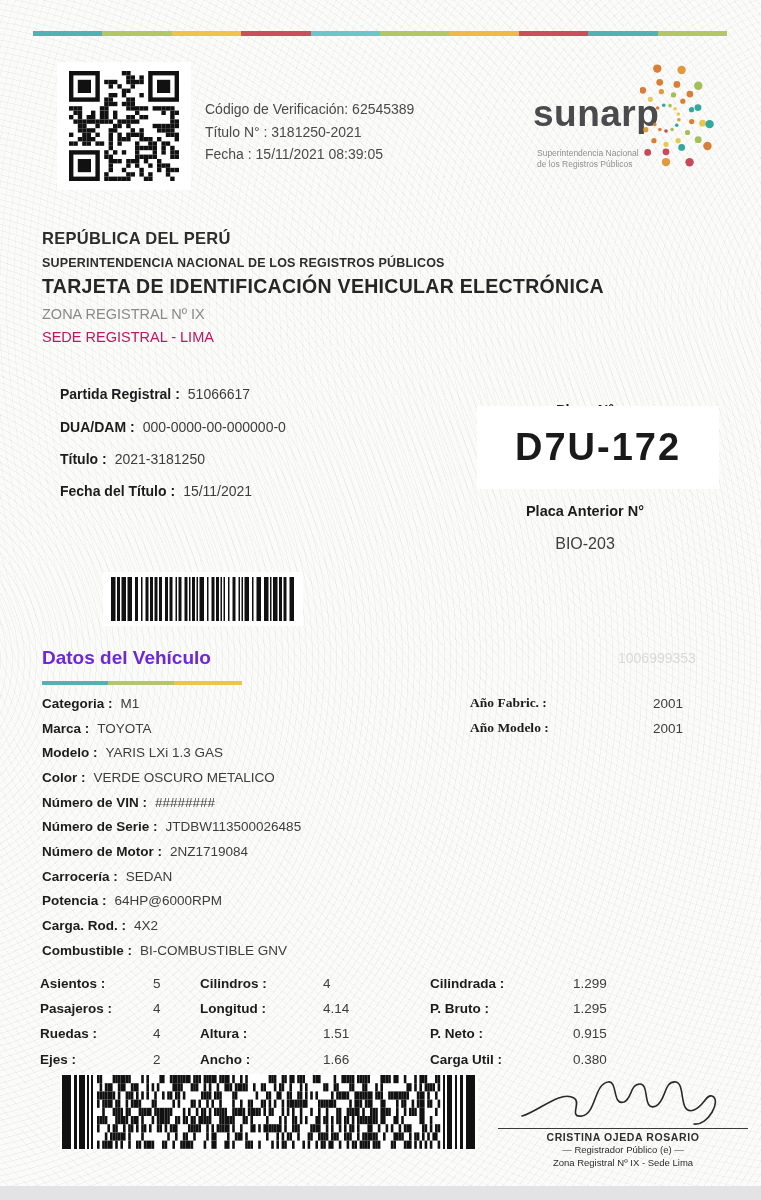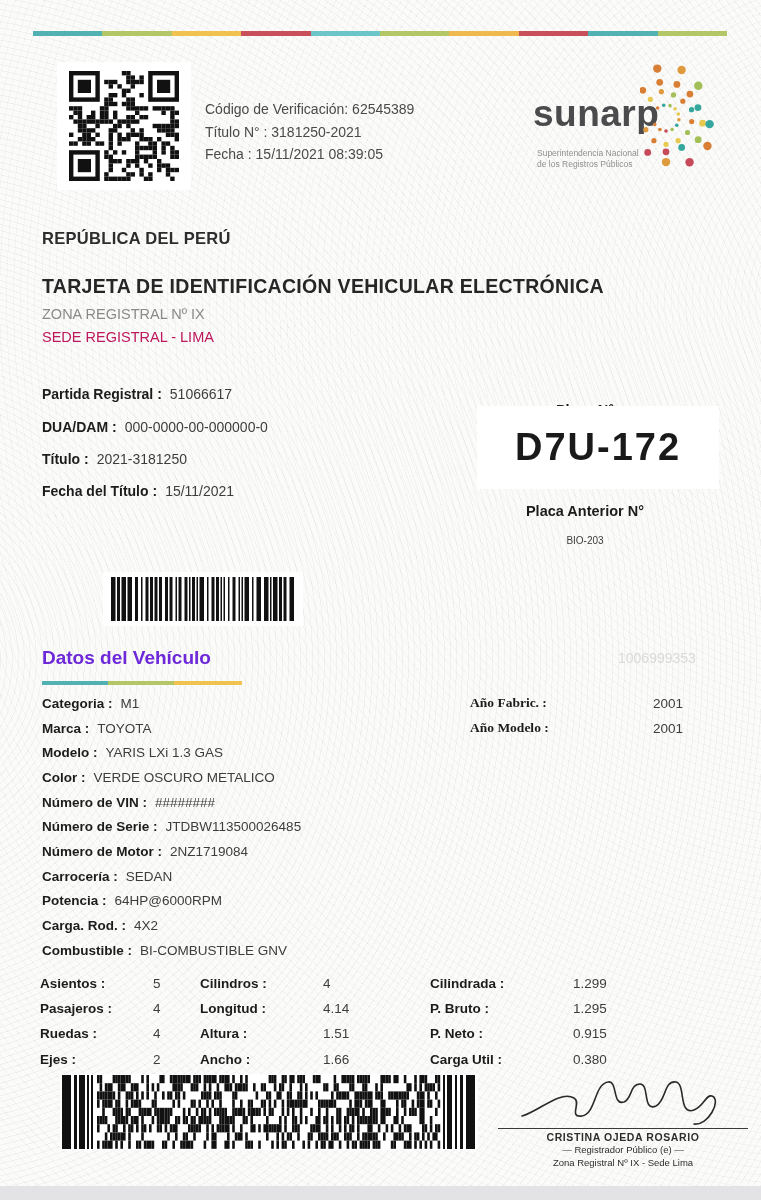--- a/index.html
+++ b/index.html
@@ -19,30 +19,30 @@
   .logo-text{left:533px;top:93px;font-size:37px;font-weight:bold;color:#4b4b4d;letter-spacing:0.5px;}
   .logo-tagline{left:537px;top:148px;font-size:8.5px;color:#8f8f8f;line-height:11px;}
   .starburst{left:640px;top:52px;}
   
   .t-country{left:42px;top:229px;font-size:16.5px;font-weight:bold;color:#2d2d2d;letter-spacing:0.3px;}
   .t-inst{left:42px;top:256px;font-size:12.5px;font-weight:bold;color:#2d2d2d;letter-spacing:0.2px;}
   .t-doc{left:42px;top:275px;font-size:19.5px;font-weight:bold;color:#262626;letter-spacing:0.3px;}
   .t-zone{left:42px;top:306px;font-size:14.5px;color:#8a8a8a;}
   .t-office{left:42px;top:329px;font-size:14.5px;color:#be185d;}
   
-  .reg-rows{left:42px;top:378px;}
+  .reg-rows{left:60px;top:378px;}
   .reg-rows .frow{height:32.4px;display:flex;align-items:center;font-size:14px;}
   .lbl{font-weight:bold;color:#1c1c1c;white-space:pre;}
   .val{color:#3d3d3d;margin-left:8px;white-space:pre;}
   
   .plate-label{left:440px;top:402px;width:290px;text-align:center;font-size:14.5px;font-weight:bold;color:#1c1c1c;}
   .plate-box{left:477px;top:406px;width:242px;height:83px;display:flex;align-items:center;justify-content:center;}
   .plate-number{font-size:38px;font-weight:bold;color:#1a1a1a;letter-spacing:2px;}
   .plate-prev-label{left:440px;top:503px;width:290px;text-align:center;font-size:14.5px;font-weight:bold;color:#1c1c1c;}
-  .plate-prev-num{left:440px;top:535px;width:290px;text-align:center;font-size:10px;color:#3d3d3d;}
+  .plate-prev-num{left:440px;top:535px;width:290px;text-align:center;font-size:16px;color:#3d3d3d;}
   
   .bc1-box{left:103px;top:572px;width:200px;height:54px;display:flex;align-items:center;}
   
   .sec-title{left:42px;top:647px;font-size:19px;font-weight:bold;color:#6d28d9;}
   .sec-underline{left:42px;top:681px;width:200px;height:3.5px;
     background:linear-gradient(90deg,#52b2b3 0 33%,#b3c766 33% 66%,#f0c24f 66% 100%);}
   .watermark{left:618px;top:650px;font-size:14px;color:#d9d9d9;}
   .veh-rows{left:42px;top:691px;}
   .veh-rows .frow{height:24.7px;display:flex;align-items:center;font-size:13.5px;}
   .veh-right{left:470px;top:691px;width:260px;}
@@ -351,20 +351,21 @@
       <circle cx="13.953836147791627" cy="88.65553916274662" r="2.6" fill="#d87f35"></circle>
       <circle cx="7.706508589521707" cy="100.40505343927235" r="3.4000000000000004" fill="#c74a5b"></circle>
       <circle cx="17.643761074074988" cy="56.04142223945328" r="1.8" fill="#d87f35"></circle>
       <circle cx="10.34927545031825" cy="47.34819279121438" r="2.6" fill="#e7c94f"></circle>
       <circle cx="2.7361864433942067" cy="38.27526661647316" r="3.4000000000000004" fill="#d87f35"></circle>
       <circle cx="14.741669750802297" cy="72.5" r="1.8" fill="#d87f35"></circle>
       <circle cx="5.856775837902465" cy="77.62969589233398" r="2.6" fill="#e09a3e"></circle>
     </svg>
 
   <div class="abs t-country">REPÚBLICA DEL PERÚ</div>
+  <div class="abs t-inst">SUPERINTENDENCIA NACIONAL DE LOS REGISTROS PÚBLICOS</div>
   <div class="abs t-doc">TARJETA DE IDENTIFICACIÓN VEHICULAR ELECTRÓNICA</div>
   <div class="abs t-zone">ZONA REGISTRAL Nº IX</div>
   <div class="abs t-office">SEDE REGISTRAL - LIMA</div>
 
   <div class="abs reg-rows">
     <div class="frow">
       <span class="lbl">Partida Registral :</span>
       <span class="val">51066617</span>
     </div>
     <div class="frow">

